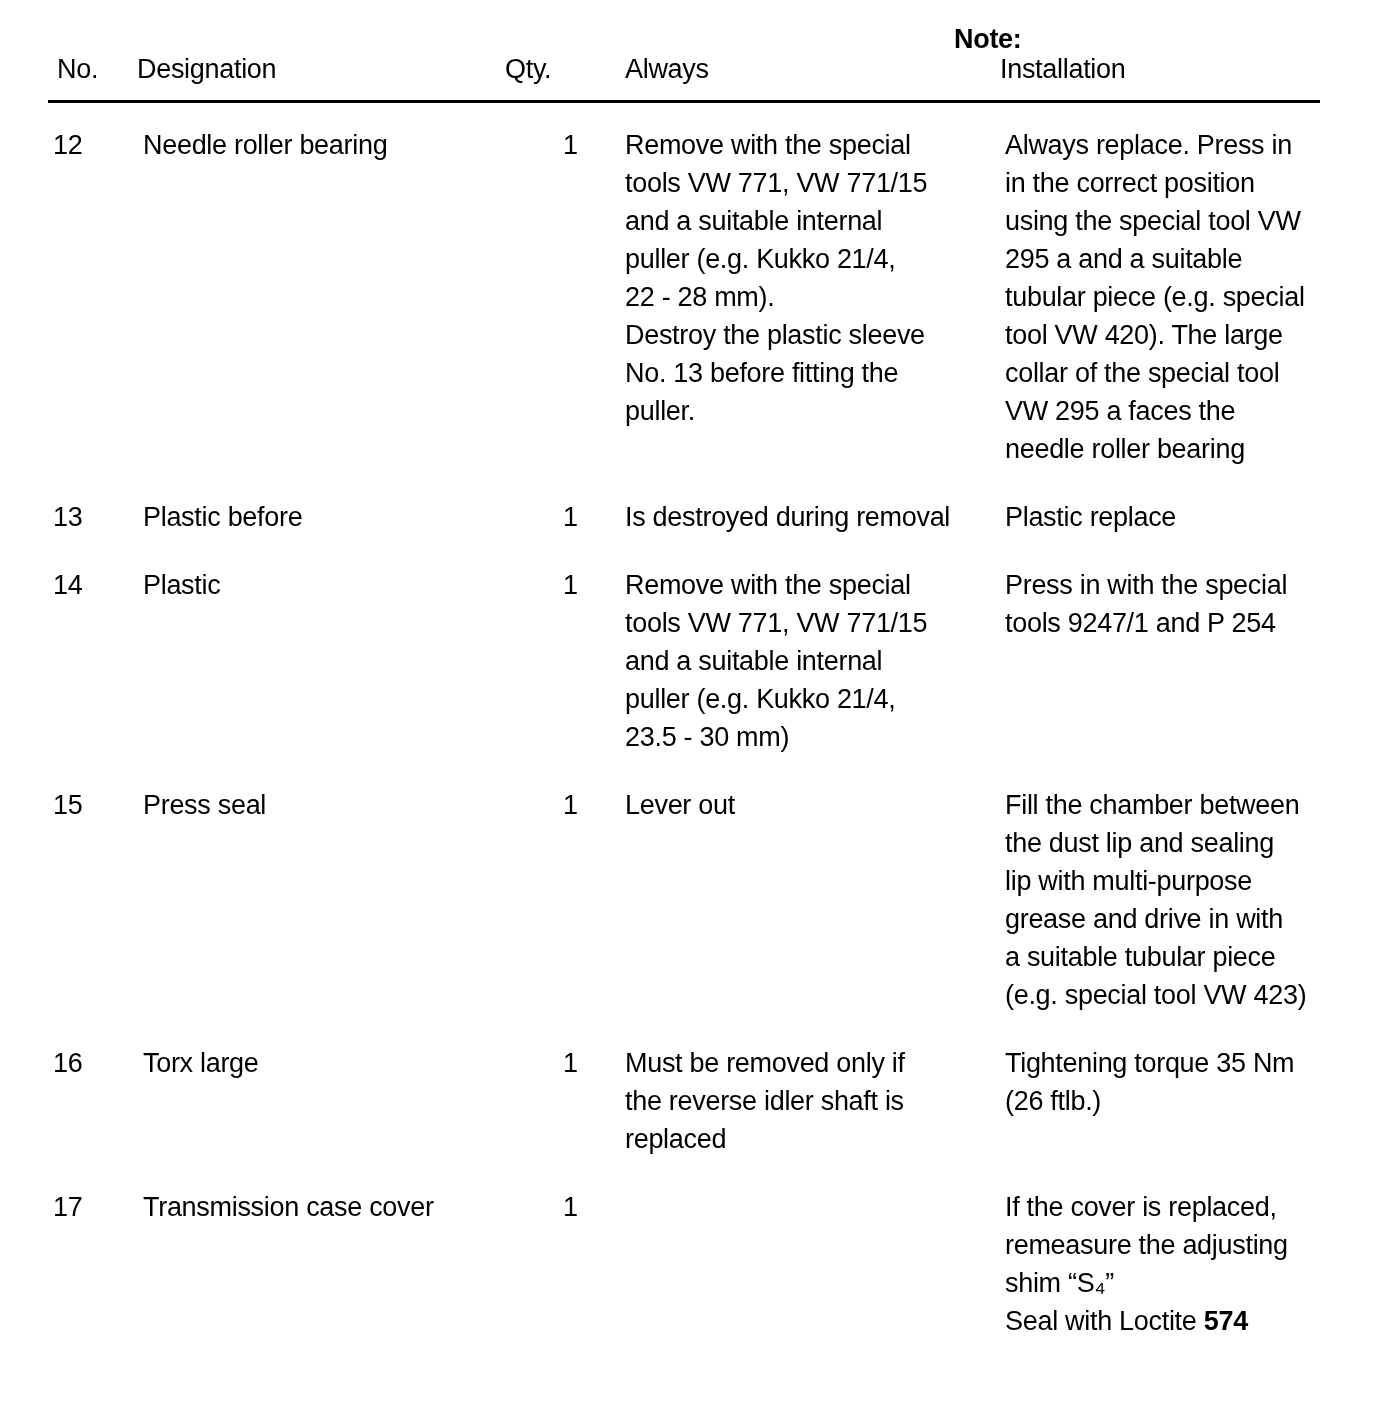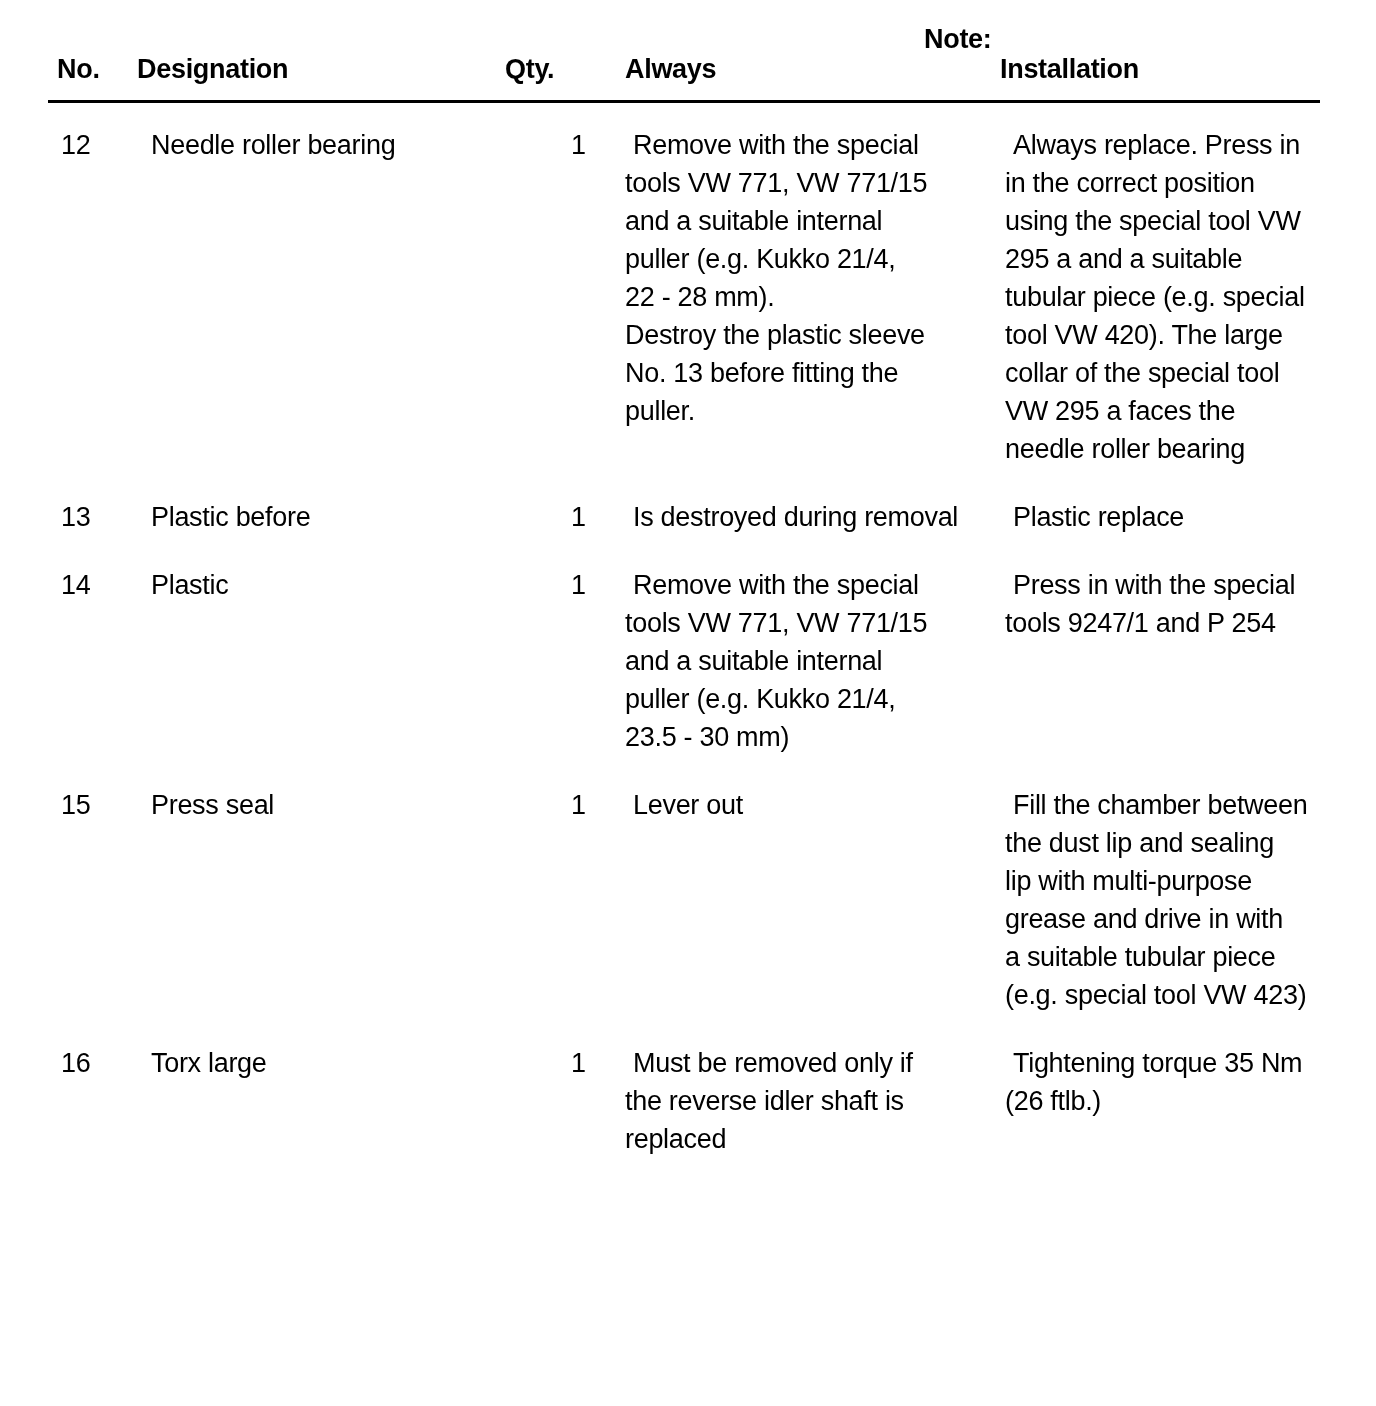--- a/index.html
+++ b/index.html
@@ -13,60 +13,59 @@
     position: relative;
     font-family: "Liberation Sans", "DejaVu Sans", sans-serif;
     font-size: 27px;
     line-height: 38px;
     letter-spacing: -0.3px;
     color: #000000;
     overflow: hidden;
   }
   .note-label {
     position: absolute;
-    left: 924px;
+    left: 954px;
     top: 20px;
     font-weight: bold;
   }
   table.parts-table {
     position: absolute;
     left: 48px;
     top: 50px;
     width: 1272px;
     border-collapse: collapse;
     table-layout: fixed;
   }
   col.c-no           { width: 89px; }
   col.c-designation  { width: 368px; }
   col.c-qty          { width: 120px; }
   col.c-removal      { width: 375px; }
   col.c-installation { width: 320px; }
 
   thead th {
     text-align: left;
-    font-weight: bold;
+    font-weight: normal;
     vertical-align: bottom;
     padding: 0 0 12px 0;
     border-bottom: 3px solid #000000;
     margin-top: 9px;
   }
   thead th.h-no { padding-left: 9px; }
 
   tbody td {
     vertical-align: top;
     padding: 23px 0 7px 0;
   }
   tbody td.d-no           { padding-left: 5px; }
   tbody td.d-designation  { padding-left: 6px; }
   tbody td.d-qty          { padding-left: 58px; }
   tbody td.d-installation { padding-left: 5px; }
 
   .cell-text {
     white-space: pre;
-    margin-left: 8px;
   }
   .bold-part {
     font-weight: bold;
     white-space: pre;
   }
 </style>
 </head>
 <body>
 
 <div class="note-label">Note:</div>
@@ -145,14 +144,24 @@
     <tr>
       <td class="d-no"><span class="cell-text">16</span></td>
       <td class="d-designation"><span class="cell-text">Torx large</span></td>
       <td class="d-qty"><span class="cell-text">1</span></td>
       <td class="d-removal"><span class="cell-text">Must be removed only if
 the reverse idler shaft is
 replaced</span></td>
       <td class="d-installation"><span class="cell-text">Tightening torque 35 Nm
 (26 ftlb.)</span></td>
     </tr>
+    <tr>
+      <td class="d-no"><span class="cell-text">17</span></td>
+      <td class="d-designation"><span class="cell-text">Transmission case cover</span></td>
+      <td class="d-qty"><span class="cell-text">1</span></td>
+      <td class="d-removal"><span class="cell-text"></span></td>
+      <td class="d-installation"><span class="cell-text">If the cover is replaced,
+remeasure the adjusting
+shim “S₄”
+Seal with Loctite </span><span class="bold-part">574</span></td>
+    </tr>
   </tbody>
 </table>
 
 </body></html>

